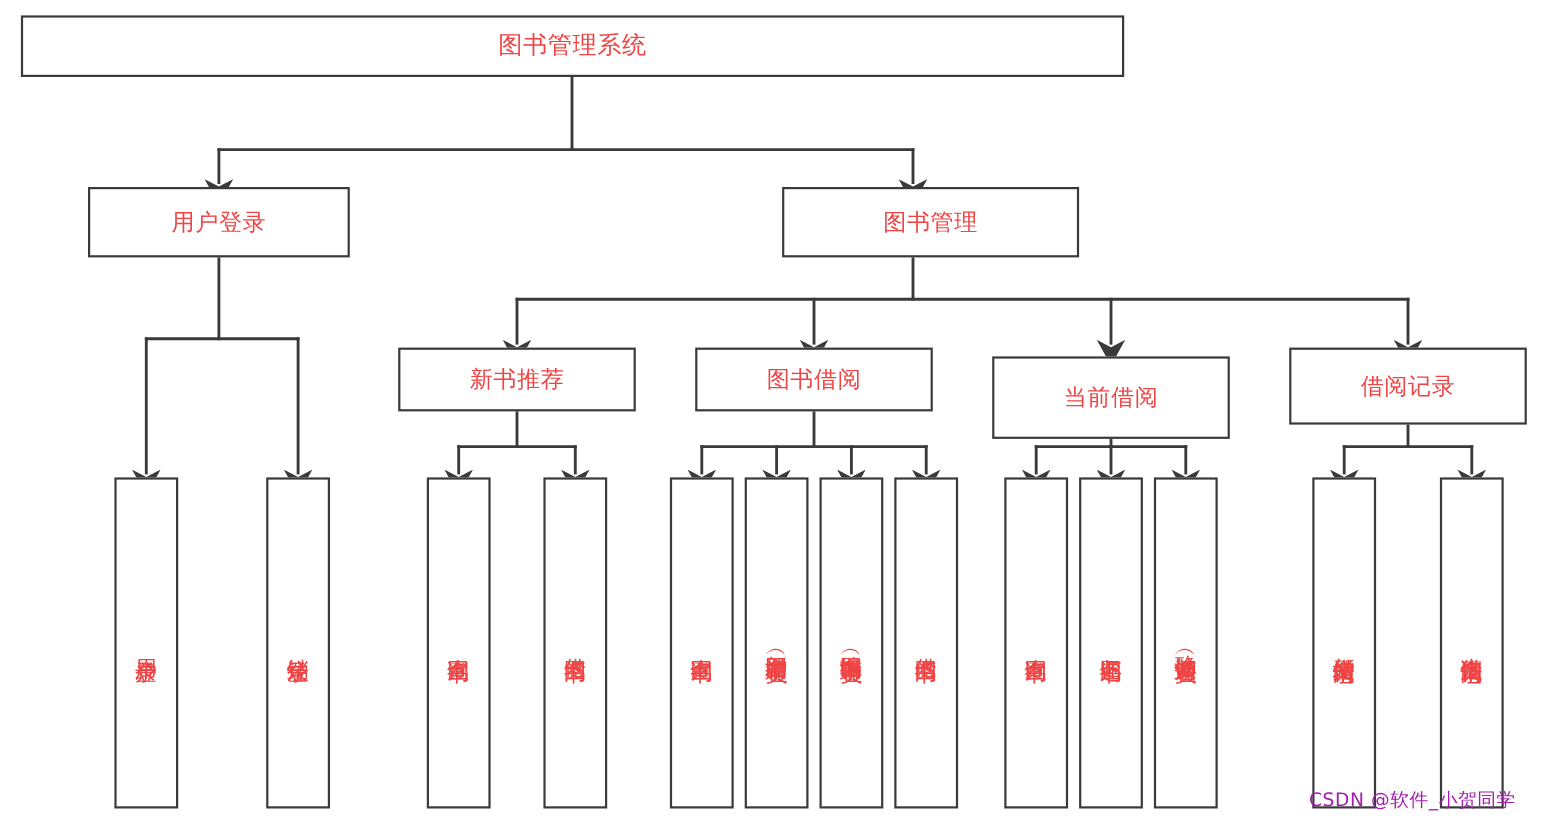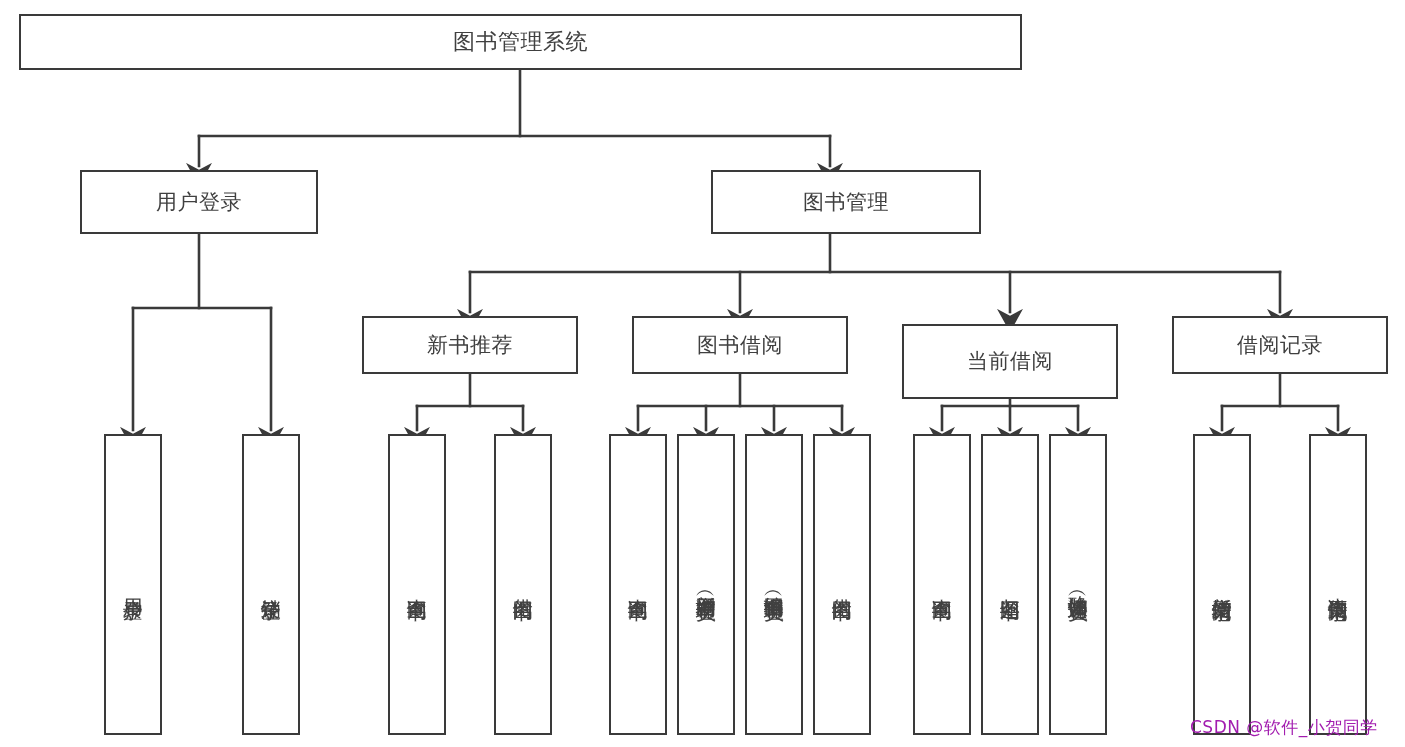--- a/index.html
+++ b/index.html
@@ -27,21 +27,21 @@
     pointer-events: none;
   }
   .node {
     position: absolute;
     box-sizing: border-box;
     background: #ffffff;
     border: 2px solid #3a3a3a;
     display: flex;
     align-items: center;
     justify-content: center;
-    color: #404040;
+    color: #ef4444;
   }
   .node .label {
     font-size: 21px;
     line-height: 1.15;
     letter-spacing: 0.5px;
     white-space: nowrap;
   }
   .node.root .label { font-size: 22px; }
   .node.leaf {
     align-items: center;
@@ -134,21 +134,21 @@
 
   <div class="node" style="left:362px; top:316px; width:216px; height:58px;">
     <span class="label">新书推荐</span>
   </div>
   <div class="node" style="left:632px; top:316px; width:216px; height:58px;">
     <span class="label">图书借阅</span>
   </div>
   <div class="node" style="left:902px; top:324px; width:216px; height:75px;">
     <span class="label">当前借阅</span>
   </div>
-  <div class="node" style="left:1172px; top:316px; width:216px; height:58px;">
+  <div class="node" style="left:1172px; top:316px; width:216px; height:70px;">
     <span class="label">借阅记录</span>
   </div>
 
   <div class="node leaf" style="left:104px; top:434px; width:58px; height:301px;">
     <span class="label">用户登录</span>
   </div>
   <div class="node leaf" style="left:242px; top:434px; width:58px; height:301px;">
     <span class="label">注销登录</span>
   </div>
 

